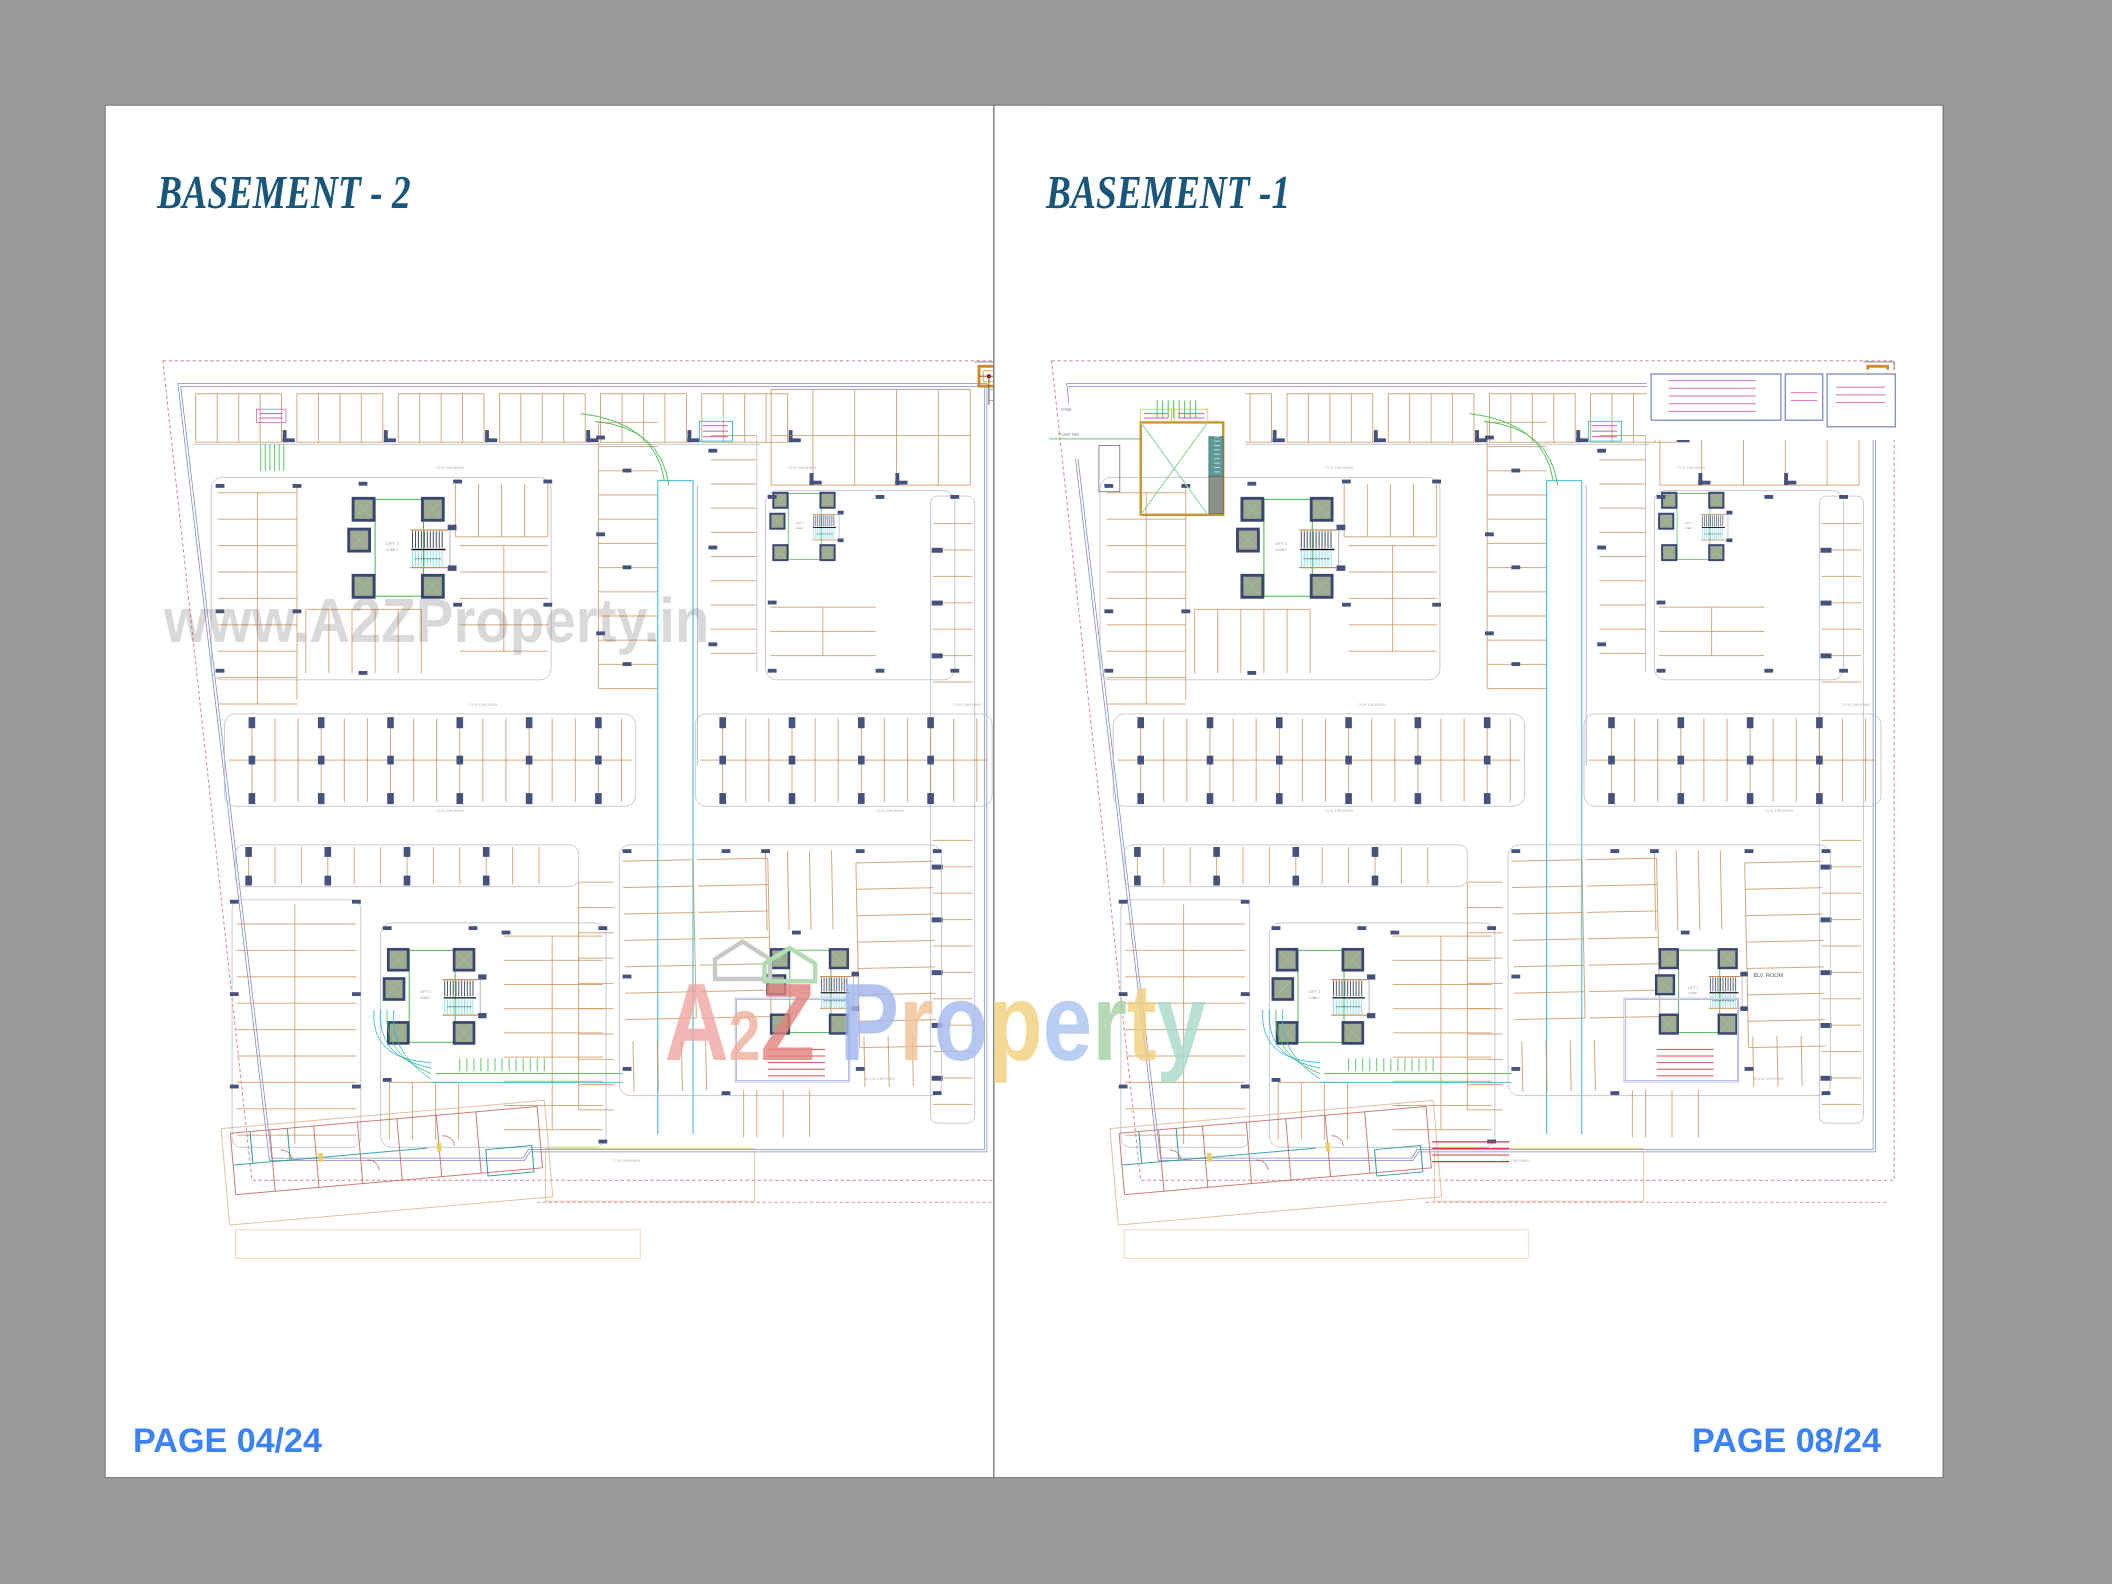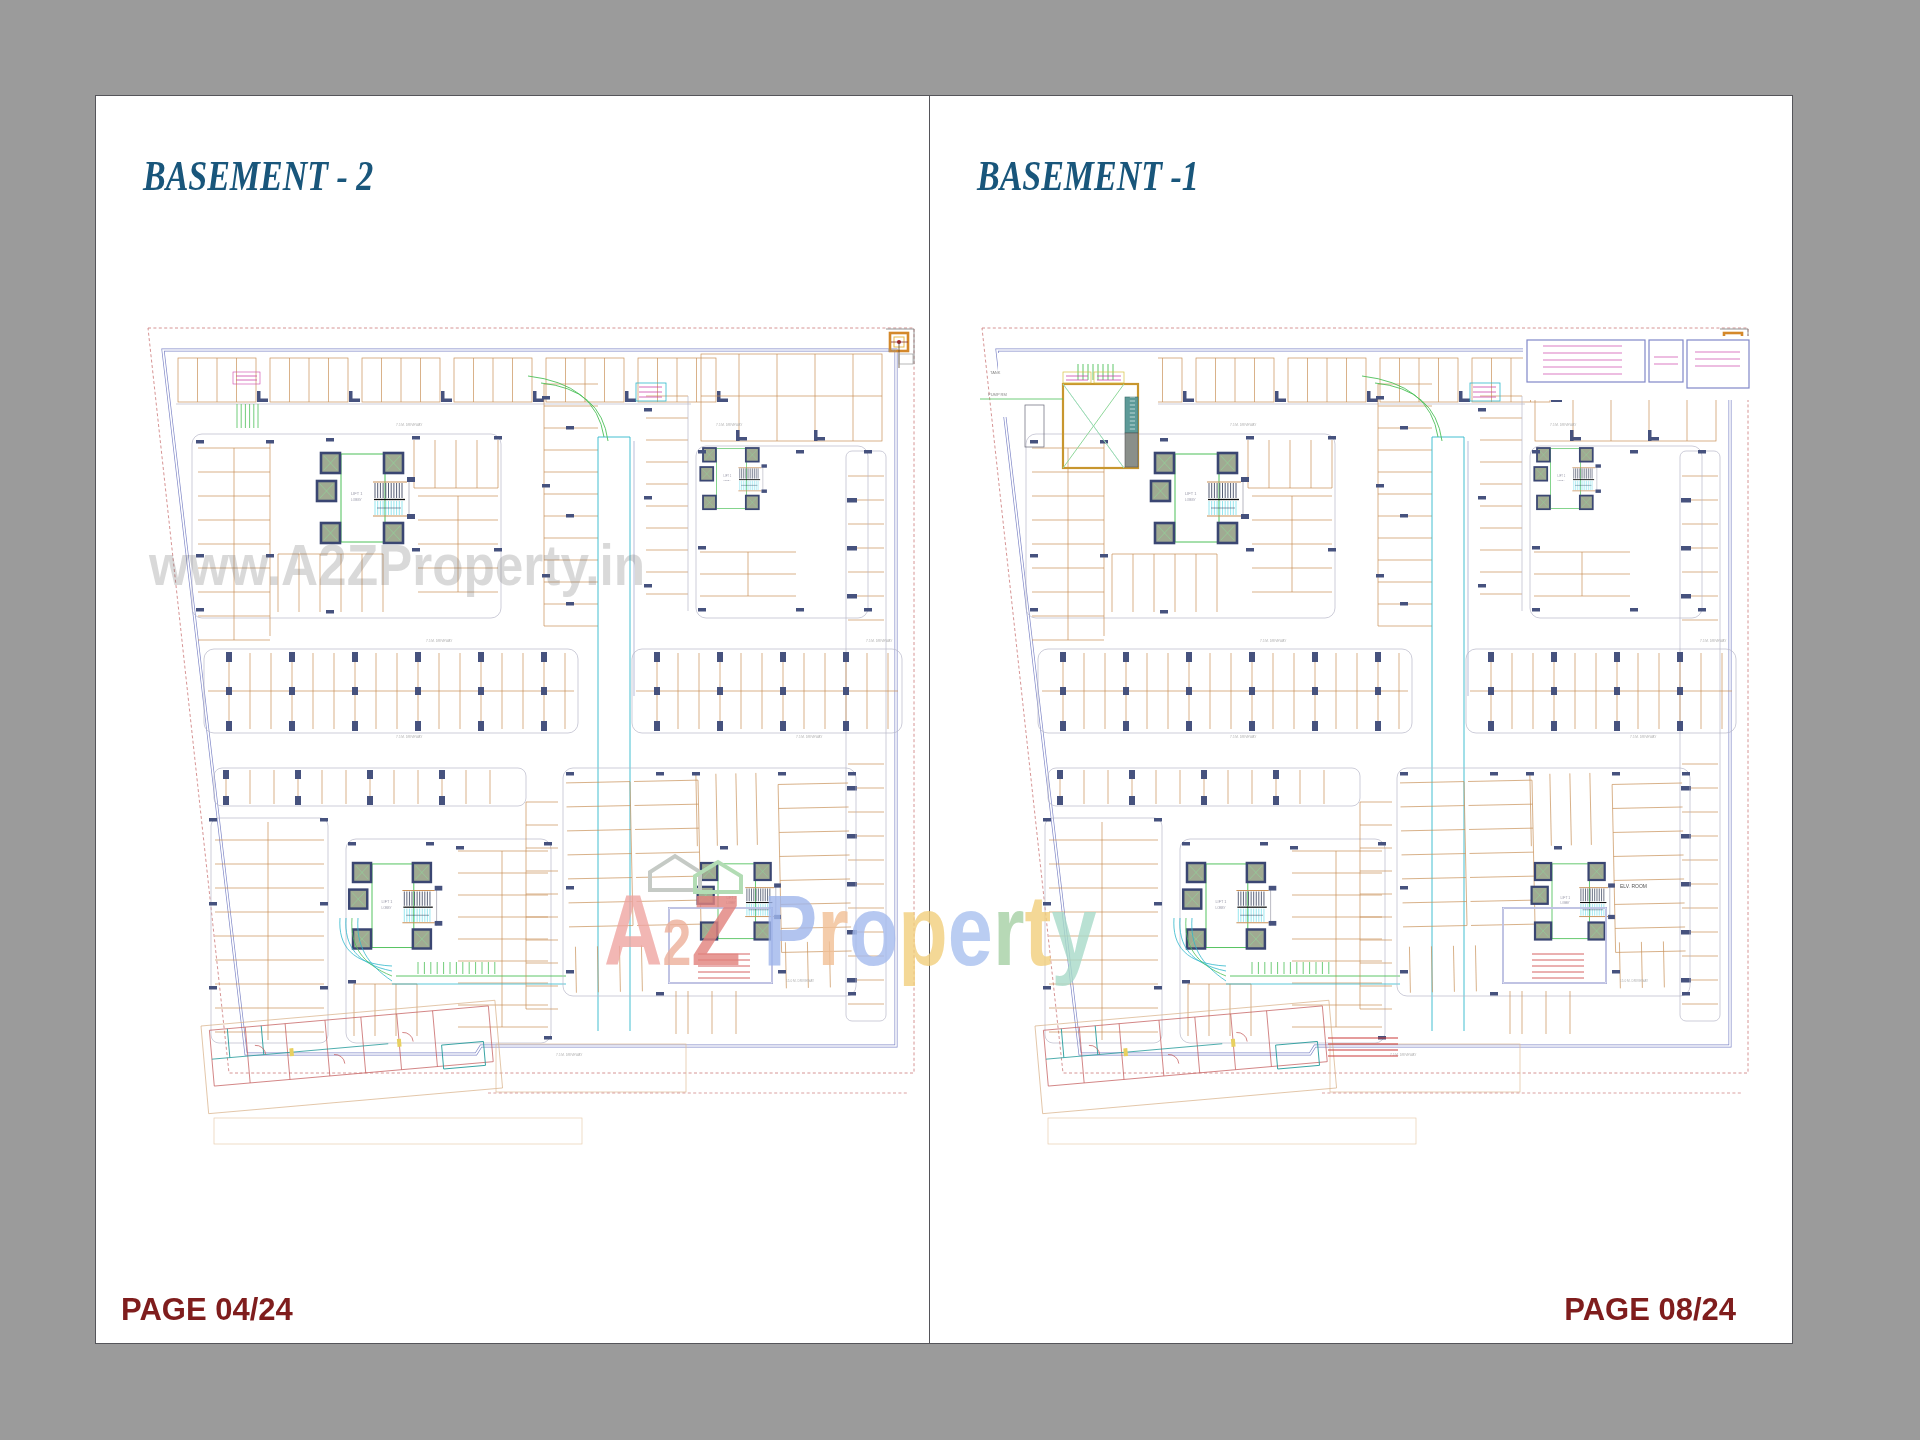--- a/index.html
+++ b/index.html
@@ -1,20 +1,20 @@
 <!DOCTYPE html>
 <html><head><meta charset="utf-8">
 <style>
 html,body{margin:0;padding:0;width:1920px;height:1440px;background:#9b9b9b;overflow:hidden;}
 *{box-sizing:border-box;}
 .page{position:absolute;top:95px;width:864px;height:1249px;background:#ffffff;border:1px solid #55555a;}
 #pg1{left:95px;}
-#pg2{left:929px;}
+#pg2{left:903px;}
 .title{position:absolute;left:47px;top:55px;font-family:"Liberation Serif",serif;font-style:italic;font-weight:bold;font-size:43px;color:#19567b;transform:scaleX(0.79);transform-origin:left top;white-space:nowrap;}
-.pageno{position:absolute;top:1196px;font-family:"Liberation Sans",sans-serif;font-weight:bold;font-size:31px;color:#7f1d1d;}
+.pageno{position:absolute;top:1196px;font-family:"Liberation Sans",sans-serif;font-weight:bold;font-size:31px;color:#3b82f6;}
 .wm-gray{position:absolute;left:53px;top:436px;font-family:"Liberation Sans",sans-serif;font-weight:bold;font-size:57px;color:rgba(95,95,95,0.24);transform:scaleX(0.9);transform-origin:left top;white-space:nowrap;}
 .wm-color{position:absolute;left:604px;top:873px;font-family:"Liberation Sans",sans-serif;font-weight:bold;font-size:100px;letter-spacing:0px;transform:scaleX(0.81);transform-origin:left top;white-space:nowrap;opacity:0.8;}
 svg.plan{position:absolute;left:0;top:0;}
 </style></head>
 <body>
 <div class="page" id="pg1">
   <div class="title">BASEMENT - 2</div>
   <svg class="plan" width="864" height="1249" viewBox="0 0 864 1249">
 <polygon points="52,232 818,232 818,977 133,977" fill="none" stroke="#cc7878" stroke-width="0.8" stroke-dasharray="3,2.4"></polygon>
 <polygon points="67,254 800,254 800,950 385,950 380,958 150,958" fill="none" stroke="#8088c8" stroke-width="3.0"></polygon>

